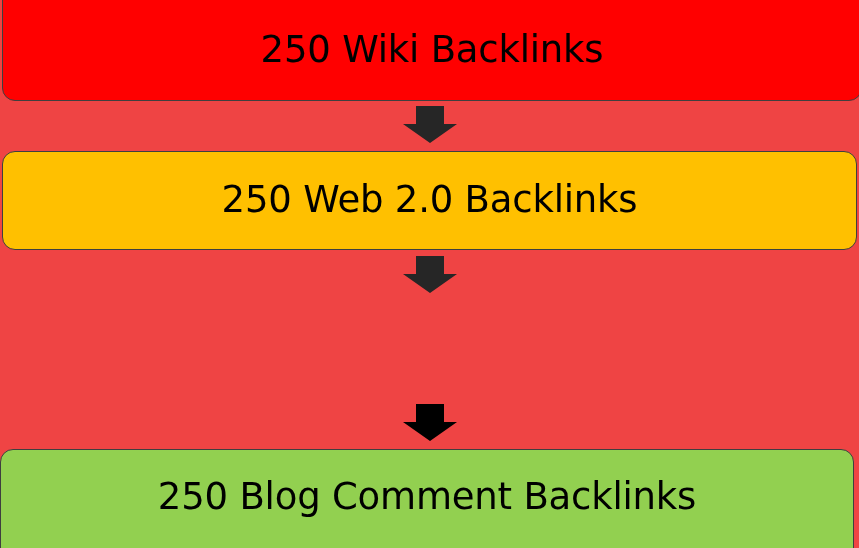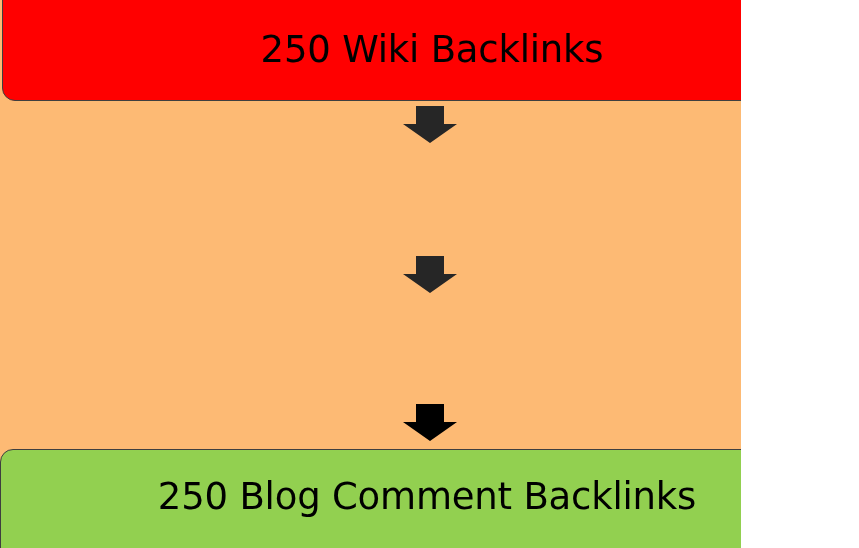--- a/index.html
+++ b/index.html
@@ -6,23 +6,23 @@
   html, body {
     margin: 0;
     padding: 0;
     background: #ffffff;
   }
   body {
     font-family: "DejaVu Sans", "Liberation Sans", sans-serif;
   }
   #canvas {
     position: relative;
-    width: 741px;
+    width: 859px;
     height: 548px;
-    background: #fdba74;
+    background: #ef4444;
     overflow: hidden;
   }
   .flow-box {
     position: absolute;
     box-sizing: border-box;
     display: flex;
     align-items: center;
     justify-content: center;
     border: 1px solid #3f3f3f;
     border-radius: 13px;
@@ -105,20 +105,23 @@
   <div class="flow-box" id="box-wiki">
     <span class="box-label">250 Wiki Backlinks</span>
   </div>
 
   <div class="down-arrow" id="arrow-1">
     <svg viewBox="0 0 56 38" xmlns="http://www.w3.org/2000/svg" aria-hidden="true">
       <polygon points="14,0 42,0 42,18 55,18 28,37 1,18 14,18" fill="#262626"></polygon>
     </svg>
   </div>
 
+  <div class="flow-box" id="box-web2">
+    <span class="box-label">250 Web 2.0 Backlinks</span>
+  </div>
 
   <div class="down-arrow" id="arrow-2">
     <svg viewBox="0 0 56 38" xmlns="http://www.w3.org/2000/svg" aria-hidden="true">
       <polygon points="14,0 42,0 42,18 55,18 28,37 1,18 14,18" fill="#262626"></polygon>
     </svg>
   </div>
 
 
   <div class="down-arrow" id="arrow-3">
     <svg viewBox="0 0 56 38" xmlns="http://www.w3.org/2000/svg" aria-hidden="true">

